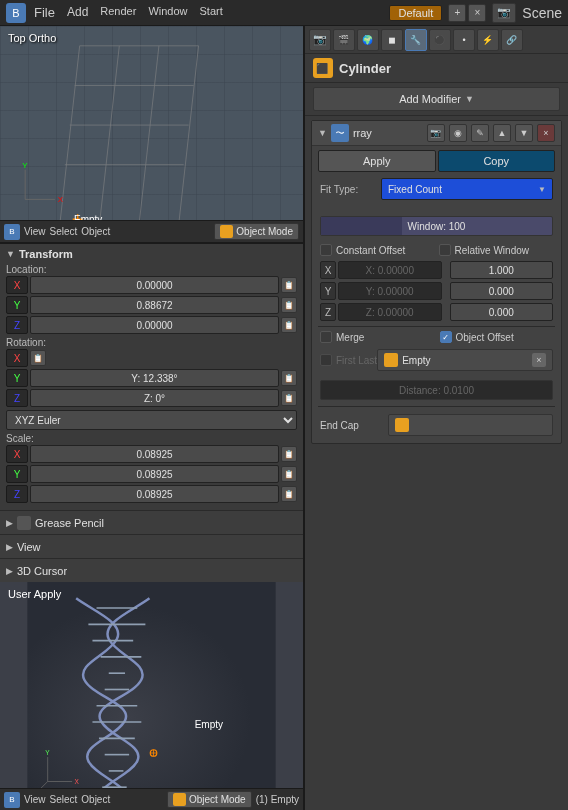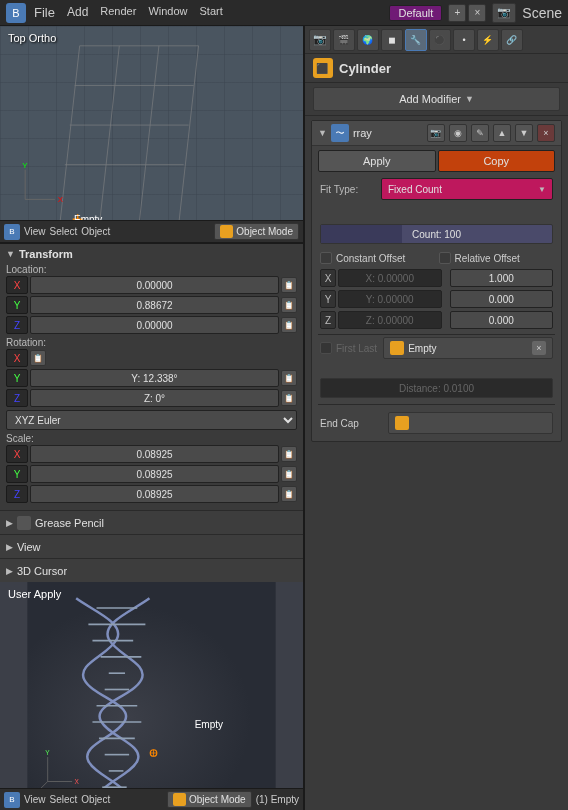--- a/index.html
+++ b/index.html
@@ -19,21 +19,21 @@
 <div style="height:26px;background:#2a2a2a;display:flex;align-items:center;padding:0 6px;gap:8px;border-bottom:1px solid #1a1a1a;">
   <div style="width:20px;height:20px;background:#4a7ab5;border-radius:3px;display:flex;align-items:center;justify-content:center;font-size:11px;color:white;cursor:pointer;">B</div>
   <div style="display:flex;gap:12px;">
     <span style="color:#ccc;cursor:pointer;font-size:13px;">File</span>
     <span style="color:#ccc;cursor:pointer;font-size:12px;">Add</span>
     <span style="color:#ccc;cursor:pointer;font-size:11px;">Render</span>
     <span style="color:#ccc;cursor:pointer;font-size:11px;">Window</span>
     <span style="color:#ccc;cursor:pointer;font-size:11px;">Start</span>
   </div>
   <div style="margin-left:auto;display:flex;align-items:center;gap:6px;">
-    <div style="background:#701a75;border:1px solid #222;color:#e0e0e0;padding:1px 8px;font-size:11px;border-radius:2px;cursor:pointer;">Default</div>
+    <div style="background:#a16207;border:1px solid #222;color:#e0e0e0;padding:1px 8px;font-size:11px;border-radius:2px;cursor:pointer;">Default</div>
     <div style="display:flex;gap:2px;">
       <div style="width:18px;height:18px;background:#555;border:1px solid #333;border-radius:2px;display:flex;align-items:center;justify-content:center;cursor:pointer;font-size:10px;color:#ccc;">+</div>
       <div style="width:18px;height:18px;background:#555;border:1px solid #333;border-radius:2px;display:flex;align-items:center;justify-content:center;cursor:pointer;font-size:10px;color:#ccc;">×</div>
     </div>
     <div style="width:24px;height:20px;background:#4a4a4a;border:1px solid #333;border-radius:2px;display:flex;align-items:center;justify-content:center;cursor:pointer;font-size:11px;">📷</div>
     <span style="color:#ccc;font-size:14px;">Scene</span>
   </div>
 </div>
 
 <div style="display:flex;height:784px;position:relative;">
@@ -273,46 +273,46 @@
         <div style="width:18px;height:18px;background:#555;border:1px solid #333;border-radius:2px;display:flex;align-items:center;justify-content:center;cursor:pointer;font-size:9px;color:#ccc;">📷</div>
         <div style="width:18px;height:18px;background:#555;border:1px solid #333;border-radius:2px;display:flex;align-items:center;justify-content:center;cursor:pointer;font-size:9px;color:#ccc;">◉</div>
         <div style="width:18px;height:18px;background:#555;border:1px solid #333;border-radius:2px;display:flex;align-items:center;justify-content:center;cursor:pointer;font-size:9px;color:#ccc;">✎</div>
         <div style="width:18px;height:18px;background:#555;border:1px solid #333;border-radius:2px;display:flex;align-items:center;justify-content:center;cursor:pointer;font-size:9px;color:#ccc;">▲</div>
         <div style="width:18px;height:18px;background:#555;border:1px solid #333;border-radius:2px;display:flex;align-items:center;justify-content:center;cursor:pointer;font-size:9px;color:#ccc;">▼</div>
         <div style="width:18px;height:18px;background:#6a3a3a;border:1px solid #333;border-radius:2px;display:flex;align-items:center;justify-content:center;cursor:pointer;font-size:9px;color:#ccc;">×</div>
       </div>
 
       <div style="display:flex;gap:2px;padding:4px 6px;">
         <button style="flex:1;height:22px;background:#555;border:1px solid #222;border-radius:2px;font-size:11px;color:#e0e0e0;cursor:pointer;">Apply</button>
-        <button style="flex:1;height:22px;background:#c2410c;border:1px solid #222;border-radius:2px;font-size:11px;color:#e0e0e0;cursor:pointer;">Copy</button>
-      </div>
-
-      <div style="display:flex;align-items:center;padding:2px 8px;gap:6px;margin-bottom:20px;">
+        <button style="flex:1;height:22px;background:#0c4a6e;border:1px solid #222;border-radius:2px;font-size:11px;color:#e0e0e0;cursor:pointer;">Copy</button>
+      </div>
+
+      <div style="display:flex;align-items:center;padding:2px 8px;gap:6px;margin-bottom:12px;">
         <span style="color:#bbb;font-size:10px;min-width:55px;">Fit Type:</span>
-        <div style="flex:1;height:22px;background:#be185d;border:1px solid #222;color:#e0e0e0;font-size:10px;border-radius:2px;padding:0 6px;display:flex;align-items:center;justify-content:space-between;cursor:pointer;text-align:right;">
+        <div style="flex:1;height:22px;background:#1d4ed8;border:1px solid #222;color:#e0e0e0;font-size:10px;border-radius:2px;padding:0 6px;display:flex;align-items:center;justify-content:space-between;cursor:pointer;text-align:right;">
           <span>Fixed Count</span>
           <span style="font-size:8px;color:#bbb;">▼</span>
         </div>
       </div>
 
       <div style="padding:2px 8px;margin-bottom:4px;">
         <div style="width:100%;height:20px;background:#4a4a6a;border:1px solid #333;border-radius:2px;display:flex;align-items:center;justify-content:center;font-size:10px;color:#e0e0e0;position:relative;overflow:hidden;cursor:ew-resize;">
           <div style="position:absolute;left:0;top:0;width:35%;height:100%;background:#3a3a5a;"></div>
-          <span style="position:relative;z-index:1;">Count: 100</span>
+          <span style="position:relative;z-index:1;">Window: 100</span>
         </div>
       </div>
 
       <div style="display:flex;align-items:center;padding:2px 8px;gap:4px;margin-bottom:2px;">
         <div style="display:flex;align-items:center;gap:4px;flex:1;">
           <div style="width:12px;height:12px;background:#3a3a3a;border:1px solid #555;border-radius:2px;cursor:pointer;"></div>
           <span style="font-size:10px;color:#ccc;">Constant Offset</span>
         </div>
         <div style="display:flex;align-items:center;gap:4px;flex:1;">
           <div style="width:12px;height:12px;background:#3a3a3a;border:1px solid #555;border-radius:2px;cursor:pointer;"></div>
-          <span style="font-size:10px;color:#ccc;">Relative Offset</span>
+          <span style="font-size:10px;color:#ccc;">Relative Window</span>
         </div>
       </div>
 
       <div style="display:flex;align-items:center;gap:2px;padding:1px 8px;margin-bottom:1px;">
         <div style="width:16px;height:18px;display:flex;align-items:center;justify-content:center;font-size:10px;color:#bbb;background:#333;border:1px solid #222;border-radius:2px;">X</div>
         <div style="flex:1;height:18px;background:#2a2a2a;border:1px solid #222;color:#666;font-size:10px;padding:0 4px;border-radius:2px;text-align:center;display:flex;align-items:center;justify-content:center;cursor:ew-resize;">X: 0.00000</div>
         <div style="width:4px;"></div>
         <div style="flex:1;height:18px;background:#4a4a4a;border:1px solid #222;color:#e0e0e0;font-size:10px;padding:0 4px;border-radius:2px;text-align:center;display:flex;align-items:center;justify-content:center;cursor:ew-resize;">1.000</div>
       </div>
 
@@ -325,22 +325,34 @@
 
       <div style="display:flex;align-items:center;gap:2px;padding:1px 8px;margin-bottom:4px;">
         <div style="width:16px;height:18px;display:flex;align-items:center;justify-content:center;font-size:10px;color:#bbb;background:#333;border:1px solid #222;border-radius:2px;">Z</div>
         <div style="flex:1;height:18px;background:#2a2a2a;border:1px solid #222;color:#666;font-size:10px;padding:0 4px;border-radius:2px;text-align:center;display:flex;align-items:center;justify-content:center;cursor:ew-resize;">Z: 0.00000</div>
         <div style="width:4px;"></div>
         <div style="flex:1;height:18px;background:#4a4a4a;border:1px solid #222;color:#e0e0e0;font-size:10px;padding:0 4px;border-radius:2px;text-align:center;display:flex;align-items:center;justify-content:center;cursor:ew-resize;">0.000</div>
       </div>
 
       <div style="height:1px;background:#2a2a2a;margin:0 6px;"></div>
 
-
-      <div style="display:flex;align-items:center;padding:2px 8px;gap:6px;margin-bottom:15px;">
+      <div style="display:flex;align-items:center;padding:4px 8px;gap:6px;">
+        <div style="display:flex;align-items:center;gap:4px;flex:1;">
+          <div style="width:12px;height:12px;background:#3a3a3a;border:1px solid #555;border-radius:2px;cursor:pointer;"></div>
+          <span style="font-size:10px;color:#ccc;">Merge</span>
+        </div>
+        <div style="display:flex;align-items:center;gap:4px;flex:1;">
+          <div style="width:12px;height:12px;background:#4a7ab5;border:1px solid #4a7ab5;border-radius:2px;cursor:pointer;display:flex;align-items:center;justify-content:center;">
+            <span style="color:white;font-size:8px;">✓</span>
+          </div>
+          <span style="font-size:10px;color:#ccc;">Object Offset</span>
+        </div>
+      </div>
+
+      <div style="display:flex;align-items:center;padding:2px 8px;margin-bottom:5px;">
         <div style="display:flex;align-items:center;gap:4px;flex:0 0 auto;">
           <div style="width:12px;height:12px;background:#2a2a2a;border:1px solid #555;border-radius:2px;cursor:pointer;opacity:0.5;"></div>
           <span style="font-size:10px;color:#666;">First Last</span>
         </div>
         <div style="flex:1;height:22px;background:#4a4a4a;border:1px solid #333;border-radius:2px;display:flex;align-items:center;padding:0 6px;gap:4px;cursor:pointer;position:relative;">
           <div style="width:14px;height:14px;background:#e8a020;border-radius:2px;"></div>
           <span style="font-size:10px;color:#e0e0e0;flex:1;">Empty</span>
           <div style="width:14px;height:14px;background:#666;border-radius:2px;display:flex;align-items:center;justify-content:center;font-size:9px;color:#ccc;cursor:pointer;">×</div>
         </div>
       </div>

